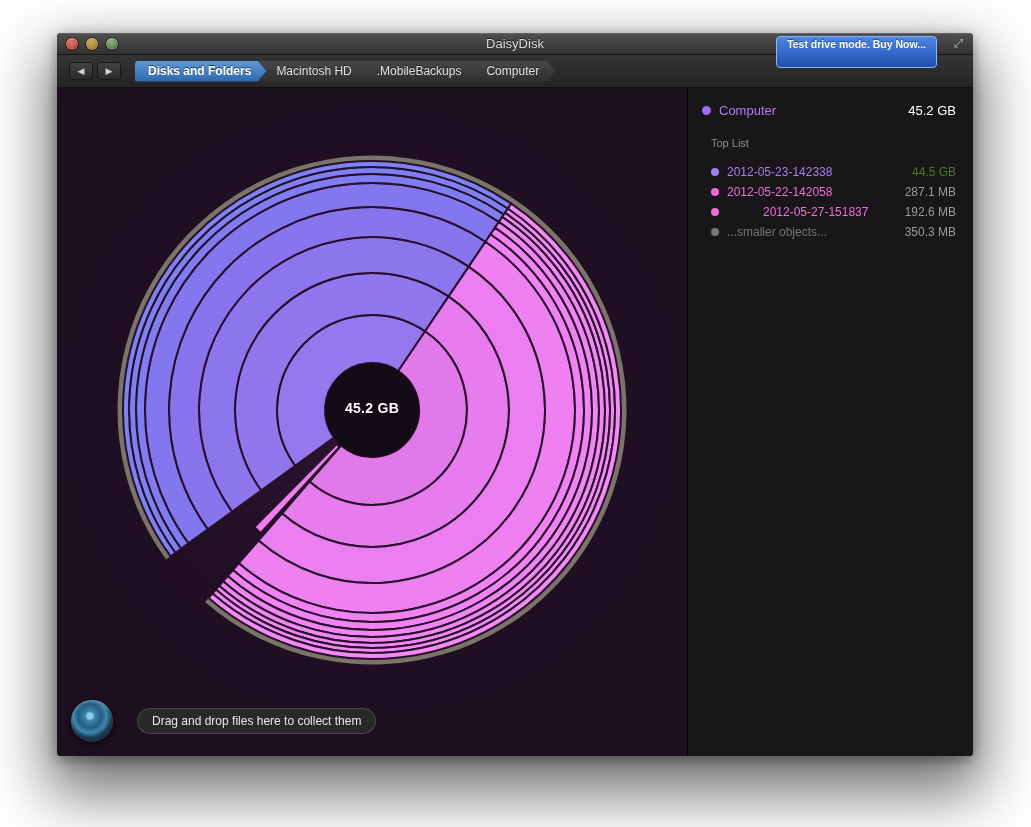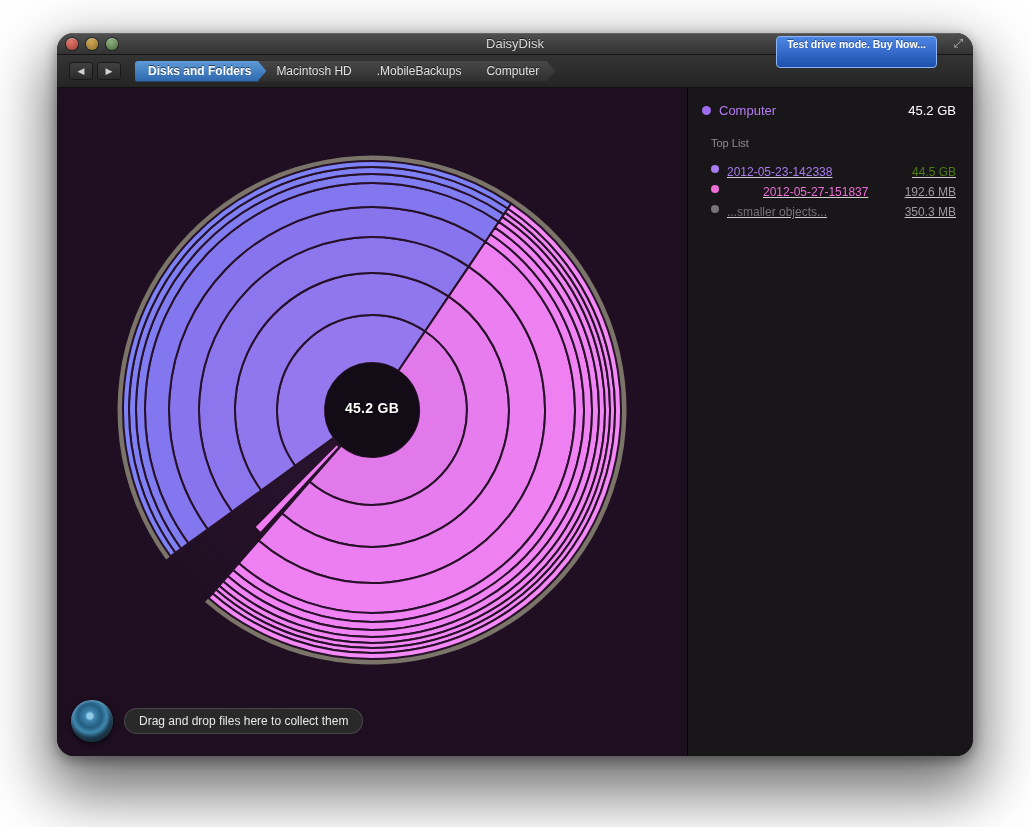--- a/index.html
+++ b/index.html
@@ -1,21 +1,21 @@
 <!DOCTYPE html>
 <html><head>
 <meta charset="utf-8">
 <style>
   * { margin: 0; padding: 0; box-sizing: border-box; }
   html, body { width: 1031px; height: 827px; background: #ffffff; overflow: hidden;
     font-family: "Liberation Sans", sans-serif; }
   body { position: relative; }
 
   .window { position: absolute; left: 57px; top: 33px; width: 916px; height: 723px;
-    border-radius: 17px; overflow: hidden; display: flex; flex-direction: column;
+    border-radius: 4px; overflow: hidden; display: flex; flex-direction: column;
     box-shadow: 0 28px 60px 10px rgba(0,0,0,0.55), 0 4px 14px rgba(0,0,0,0.4);
     background: #1f1022; }
 
   
   .titlebar { position: relative; height: 22px; flex: 0 0 22px;
     background: linear-gradient(#505050, #323232);
     border-bottom: 1px solid #141414;
     box-shadow: inset 0 1px 0 rgba(255,255,255,0.12); }
   .traffic { position: absolute; left: 9px; top: 5px; display: flex; gap: 8px; }
   .light { width: 12px; height: 12px; border-radius: 50%;
@@ -54,41 +54,41 @@
   
   .content { flex: 1; display: flex; min-height: 0; }
   .chart-area { position: relative; width: 630px; flex: 0 0 630px;
     background: radial-gradient(circle 330px at 315px 322px, #2b1430 0%, #200f23 75%, #1d0e20 100%); }
   .chart-area svg { position: absolute; left: 0; top: 0; }
   .center-label { position: absolute; left: 255px; top: 312px; width: 120px;
     text-align: center; color: #ffffff; font-size: 14px; font-weight: bold;
     letter-spacing: 0.3px; text-shadow: 0 1px 2px rgba(0,0,0,0.8); }
 
   .dropzone { position: absolute; left: 14px; bottom: 14px; display: flex;
-    align-items: center; gap: 11px; }
+    align-items: center; gap: 24px; }
   .bin-icon { width: 42px; height: 42px; border-radius: 50%;
     background: radial-gradient(circle at 45% 38%,
       #8ecbe6 0%, #8ecbe6 8%, #3d84ad 14%, #255d80 34%, #3f88b0 48%,
       #1c3c50 62%, #12242f 80%, #0d1a22 100%);
     box-shadow: 0 2px 5px rgba(0,0,0,0.6), inset 0 1px 2px rgba(255,255,255,0.25); }
   .drop-tooltip { background: rgba(43,43,43,0.92); border: 1px solid rgba(130,130,130,0.35);
     border-radius: 13px; color: #e8e8e8; font-size: 12px; padding: 5px 14px;
     white-space: nowrap; }
 
   
   .sidebar { flex: 1; background: #19161a; border-left: 1px solid #000;
     color: #cfcfcf; font-size: 12px; }
   .sel-row { display: flex; align-items: center; padding: 15px 17px 0 14px; }
   .sel-dot { width: 9px; height: 9px; border-radius: 50%; margin-right: 8px; flex: 0 0 9px; }
   .sel-name { font-size: 13px; }
   .sel-size { margin-left: auto; color: #ffffff; font-size: 13px; }
   .sel-path { padding: 7px 17px 0 31px; color: #dddddd; font-size: 11px; }
   .toplist-label { padding: 19px 17px 0 23px; color: #8d8d8d; font-size: 11px; }
   .toplist { margin-top: 13px; }
-  .toplist-row { display: flex; padding: 3px 17px 3px 23px; text-decoration: underline; }
+  .toplist-row { display: flex; align-items: center; padding: 3px 17px 3px 23px; }
   .tl-dot { width: 8px; height: 8px; border-radius: 50%; margin-right: 8px; flex: 0 0 8px; }
   .tl-name { font-size: 12px; }
   .tl-size { margin-left: auto; font-size: 12px; }
 </style>
 </head>
 <body>
 
 <div class="window">
 
   <div class="titlebar">
@@ -159,20 +159,25 @@
       <div class="toplist-label">Top List</div>
 
       <div class="toplist">
         <div class="toplist-row">
           <span class="tl-dot" style="background: rgb(168, 124, 238);"></span>
           <span class="tl-name" style="color: rgb(168, 124, 238);">2012-05-23-142338</span>
           <span class="tl-size" style="color: #4d7c0f;">44.5 GB</span>
         </div>
         <div class="toplist-row">
           <span class="tl-dot" style="background: rgb(238, 110, 216);"></span>
+          <span class="tl-name" style="color: rgb(238, 110, 216);">2012-05-22-142058</span>
+          <span class="tl-size" style="color: rgb(154, 154, 154);">287.1 MB</span>
+        </div>
+        <div class="toplist-row">
+          <span class="tl-dot" style="background: rgb(238, 110, 216);"></span>
           <span class="tl-name" style="color: rgb(238, 110, 216); margin-left: 36px;">2012-05-27-151837</span>
           <span class="tl-size" style="color: rgb(154, 154, 154);">192.6 MB</span>
         </div>
         <div class="toplist-row">
           <span class="tl-dot" style="background: rgb(117, 117, 117);"></span>
           <span class="tl-name" style="color: rgb(117, 117, 117);">...smaller objects...</span>
           <span class="tl-size" style="color: rgb(154, 154, 154);">350.3 MB</span>
         </div>
       </div>
     </div>

